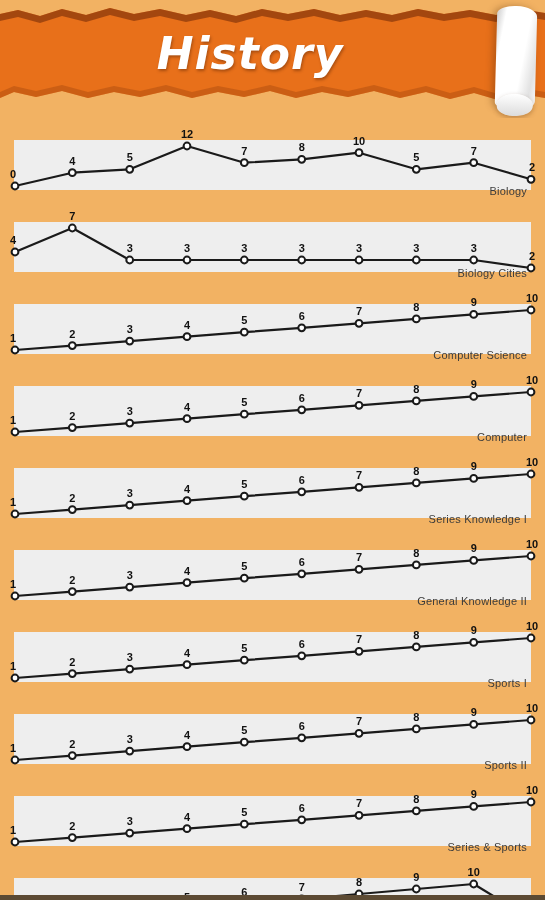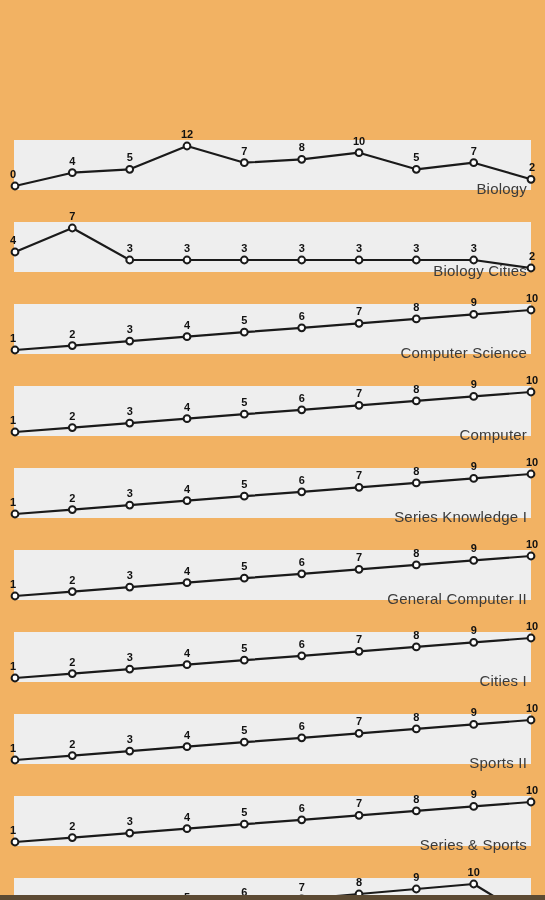--- a/index.html
+++ b/index.html
@@ -40,30 +40,53 @@
   
   .rows { position:absolute; left:0; top:118px; width:545px; }
   .chart-row { position:relative; width:545px; height:82px; }
   .panel {
     position:absolute; left:14px; top:22px; width:517px; height:50px;
     background:#eeeeee;
   }
   .chart-svg { position:absolute; left:0; top:0; width:545px; height:82px; overflow:visible; }
   .series-label {
     position:absolute; right:18px; bottom:3px;
-    font-size:15px; color:#3b3b3b; letter-spacing:.2px;
+    font-size:11px; color:#3b3b3b; letter-spacing:.2px;
     white-space:nowrap;
   }
   .footer-bar { position:absolute; left:0; bottom:0; width:545px; height:5px; background:#5c4a33; }
 </style>
 </head>
 <body>
 
 <div id="app">
 
+  <div class="header">
+    <div class="header-bg"></div>
+    <svg class="torn-strip" viewBox="0 0 545 118" preserveAspectRatio="none">
+      <path d="M0,14 L18,10 L40,16 L62,9 L86,15 L110,8 L134,14 L160,9 L186,15 L210,10
+               L236,16 L262,9 L288,14 L314,9 L340,15 L366,10 L392,15 L418,9 L444,14
+               L470,10 L496,15 L520,9 L545,13 L545,98 L522,94 L498,100 L474,93 L450,99
+               L426,92 L400,98 L374,91 L348,97 L322,92 L296,98 L270,91 L244,97 L218,92
+               L192,98 L166,91 L140,97 L114,92 L88,98 L62,91 L36,97 L14,92 L0,98 Z" fill="#e8701a"></path>
+      <path d="M0,14 L18,10 L40,16 L62,9 L86,15 L110,8 L134,14 L160,9 L186,15 L210,10
+               L236,16 L262,9 L288,14 L314,9 L340,15 L366,10 L392,15 L418,9 L444,14
+               L470,10 L496,15 L520,9 L545,13 L545,20 L520,16 L496,22 L470,17 L444,21
+               L418,16 L392,22 L366,17 L340,22 L314,16 L288,21 L262,16 L236,23 L210,17
+               L186,22 L160,16 L134,21 L110,15 L86,22 L62,16 L40,23 L18,17 L0,21 Z" fill="#8c3a0c" opacity="0.75"></path>
+      <path d="M0,98 L14,92 L36,97 L62,91 L88,98 L114,92 L140,97 L166,91 L192,98
+               L218,92 L244,97 L270,91 L296,98 L322,92 L348,97 L374,91 L400,98
+               L426,92 L450,99 L474,93 L498,100 L522,94 L545,98 L545,92 L522,88
+               L498,94 L474,87 L450,93 L426,86 L400,92 L374,85 L348,91 L322,86
+               L296,92 L270,85 L244,91 L218,86 L192,92 L166,85 L140,91 L114,86
+               L88,92 L62,85 L36,91 L14,86 L0,92 Z" fill="#b25010" opacity="0.55"></path>
+    </svg>
+    <div class="paper-roll"></div>
+    <div class="title">History</div>
+  </div>
 
   <div class="rows" id="rows">
       <div class="chart-row">
         <div class="panel"></div>
         <svg class="chart-svg" viewBox="0 0 545 82">
           <polyline points="15.0,68.0 72.3,54.7 129.7,51.3 187.0,28.0 244.3,44.7 301.7,41.3 359.0,34.7 416.3,51.3 473.7,44.7 531.0,61.3" fill="none" stroke="#1a1a1a" stroke-width="2.2" stroke-linejoin="round"></polyline>
           <circle cx="15.0" cy="68.0" r="3.4" fill="#ffffff" stroke="#1a1a1a" stroke-width="2"></circle>
           <text x="13.0" y="60.0" text-anchor="middle" font-size="11" font-weight="bold" font-family="&quot;Liberation Sans&quot;, sans-serif" fill="#111111">0</text>
           <circle cx="72.3" cy="54.7" r="3.4" fill="#ffffff" stroke="#1a1a1a" stroke-width="2"></circle>
           <text x="72.3" y="46.7" text-anchor="middle" font-size="11" font-weight="bold" font-family="&quot;Liberation Sans&quot;, sans-serif" fill="#111111">4</text>
@@ -212,48 +235,48 @@
           <text x="301.7" y="37.8" text-anchor="middle" font-size="11" font-weight="bold" font-family="&quot;Liberation Sans&quot;, sans-serif" fill="#111111">6</text>
           <circle cx="359.0" cy="41.3" r="3.4" fill="#ffffff" stroke="#1a1a1a" stroke-width="2"></circle>
           <text x="359.0" y="33.3" text-anchor="middle" font-size="11" font-weight="bold" font-family="&quot;Liberation Sans&quot;, sans-serif" fill="#111111">7</text>
           <circle cx="416.3" cy="36.9" r="3.4" fill="#ffffff" stroke="#1a1a1a" stroke-width="2"></circle>
           <text x="416.3" y="28.9" text-anchor="middle" font-size="11" font-weight="bold" font-family="&quot;Liberation Sans&quot;, sans-serif" fill="#111111">8</text>
           <circle cx="473.7" cy="32.4" r="3.4" fill="#ffffff" stroke="#1a1a1a" stroke-width="2"></circle>
           <text x="473.7" y="24.4" text-anchor="middle" font-size="11" font-weight="bold" font-family="&quot;Liberation Sans&quot;, sans-serif" fill="#111111">9</text>
           <circle cx="531.0" cy="28.0" r="3.4" fill="#ffffff" stroke="#1a1a1a" stroke-width="2"></circle>
           <text x="532.0" y="20.0" text-anchor="middle" font-size="11" font-weight="bold" font-family="&quot;Liberation Sans&quot;, sans-serif" fill="#111111">10</text>
         </svg>
-        <div class="series-label">General Computer II</div>
-      </div>
-      <div class="chart-row">
-        <div class="panel"></div>
-        <svg class="chart-svg" viewBox="0 0 545 82">
-          <polyline points="15.0,68.0 72.3,63.6 129.7,59.1 187.0,54.7 244.3,50.2 301.7,45.8 359.0,41.3 416.3,36.9 473.7,32.4 531.0,28.0" fill="none" stroke="#1a1a1a" stroke-width="2.2" stroke-linejoin="round"></polyline>
-          <circle cx="15.0" cy="68.0" r="3.4" fill="#ffffff" stroke="#1a1a1a" stroke-width="2"></circle>
-          <text x="13.0" y="60.0" text-anchor="middle" font-size="11" font-weight="bold" font-family="&quot;Liberation Sans&quot;, sans-serif" fill="#111111">1</text>
-          <circle cx="72.3" cy="63.6" r="3.4" fill="#ffffff" stroke="#1a1a1a" stroke-width="2"></circle>
-          <text x="72.3" y="55.6" text-anchor="middle" font-size="11" font-weight="bold" font-family="&quot;Liberation Sans&quot;, sans-serif" fill="#111111">2</text>
-          <circle cx="129.7" cy="59.1" r="3.4" fill="#ffffff" stroke="#1a1a1a" stroke-width="2"></circle>
-          <text x="129.7" y="51.1" text-anchor="middle" font-size="11" font-weight="bold" font-family="&quot;Liberation Sans&quot;, sans-serif" fill="#111111">3</text>
-          <circle cx="187.0" cy="54.7" r="3.4" fill="#ffffff" stroke="#1a1a1a" stroke-width="2"></circle>
-          <text x="187.0" y="46.7" text-anchor="middle" font-size="11" font-weight="bold" font-family="&quot;Liberation Sans&quot;, sans-serif" fill="#111111">4</text>
-          <circle cx="244.3" cy="50.2" r="3.4" fill="#ffffff" stroke="#1a1a1a" stroke-width="2"></circle>
-          <text x="244.3" y="42.2" text-anchor="middle" font-size="11" font-weight="bold" font-family="&quot;Liberation Sans&quot;, sans-serif" fill="#111111">5</text>
-          <circle cx="301.7" cy="45.8" r="3.4" fill="#ffffff" stroke="#1a1a1a" stroke-width="2"></circle>
-          <text x="301.7" y="37.8" text-anchor="middle" font-size="11" font-weight="bold" font-family="&quot;Liberation Sans&quot;, sans-serif" fill="#111111">6</text>
-          <circle cx="359.0" cy="41.3" r="3.4" fill="#ffffff" stroke="#1a1a1a" stroke-width="2"></circle>
-          <text x="359.0" y="33.3" text-anchor="middle" font-size="11" font-weight="bold" font-family="&quot;Liberation Sans&quot;, sans-serif" fill="#111111">7</text>
-          <circle cx="416.3" cy="36.9" r="3.4" fill="#ffffff" stroke="#1a1a1a" stroke-width="2"></circle>
-          <text x="416.3" y="28.9" text-anchor="middle" font-size="11" font-weight="bold" font-family="&quot;Liberation Sans&quot;, sans-serif" fill="#111111">8</text>
-          <circle cx="473.7" cy="32.4" r="3.4" fill="#ffffff" stroke="#1a1a1a" stroke-width="2"></circle>
-          <text x="473.7" y="24.4" text-anchor="middle" font-size="11" font-weight="bold" font-family="&quot;Liberation Sans&quot;, sans-serif" fill="#111111">9</text>
-          <circle cx="531.0" cy="28.0" r="3.4" fill="#ffffff" stroke="#1a1a1a" stroke-width="2"></circle>
-          <text x="532.0" y="20.0" text-anchor="middle" font-size="11" font-weight="bold" font-family="&quot;Liberation Sans&quot;, sans-serif" fill="#111111">10</text>
-        </svg>
-        <div class="series-label">Cities I</div>
+        <div class="series-label">General Knowledge II</div>
+      </div>
+      <div class="chart-row">
+        <div class="panel"></div>
+        <svg class="chart-svg" viewBox="0 0 545 82">
+          <polyline points="15.0,68.0 72.3,63.6 129.7,59.1 187.0,54.7 244.3,50.2 301.7,45.8 359.0,41.3 416.3,36.9 473.7,32.4 531.0,28.0" fill="none" stroke="#1a1a1a" stroke-width="2.2" stroke-linejoin="round"></polyline>
+          <circle cx="15.0" cy="68.0" r="3.4" fill="#ffffff" stroke="#1a1a1a" stroke-width="2"></circle>
+          <text x="13.0" y="60.0" text-anchor="middle" font-size="11" font-weight="bold" font-family="&quot;Liberation Sans&quot;, sans-serif" fill="#111111">1</text>
+          <circle cx="72.3" cy="63.6" r="3.4" fill="#ffffff" stroke="#1a1a1a" stroke-width="2"></circle>
+          <text x="72.3" y="55.6" text-anchor="middle" font-size="11" font-weight="bold" font-family="&quot;Liberation Sans&quot;, sans-serif" fill="#111111">2</text>
+          <circle cx="129.7" cy="59.1" r="3.4" fill="#ffffff" stroke="#1a1a1a" stroke-width="2"></circle>
+          <text x="129.7" y="51.1" text-anchor="middle" font-size="11" font-weight="bold" font-family="&quot;Liberation Sans&quot;, sans-serif" fill="#111111">3</text>
+          <circle cx="187.0" cy="54.7" r="3.4" fill="#ffffff" stroke="#1a1a1a" stroke-width="2"></circle>
+          <text x="187.0" y="46.7" text-anchor="middle" font-size="11" font-weight="bold" font-family="&quot;Liberation Sans&quot;, sans-serif" fill="#111111">4</text>
+          <circle cx="244.3" cy="50.2" r="3.4" fill="#ffffff" stroke="#1a1a1a" stroke-width="2"></circle>
+          <text x="244.3" y="42.2" text-anchor="middle" font-size="11" font-weight="bold" font-family="&quot;Liberation Sans&quot;, sans-serif" fill="#111111">5</text>
+          <circle cx="301.7" cy="45.8" r="3.4" fill="#ffffff" stroke="#1a1a1a" stroke-width="2"></circle>
+          <text x="301.7" y="37.8" text-anchor="middle" font-size="11" font-weight="bold" font-family="&quot;Liberation Sans&quot;, sans-serif" fill="#111111">6</text>
+          <circle cx="359.0" cy="41.3" r="3.4" fill="#ffffff" stroke="#1a1a1a" stroke-width="2"></circle>
+          <text x="359.0" y="33.3" text-anchor="middle" font-size="11" font-weight="bold" font-family="&quot;Liberation Sans&quot;, sans-serif" fill="#111111">7</text>
+          <circle cx="416.3" cy="36.9" r="3.4" fill="#ffffff" stroke="#1a1a1a" stroke-width="2"></circle>
+          <text x="416.3" y="28.9" text-anchor="middle" font-size="11" font-weight="bold" font-family="&quot;Liberation Sans&quot;, sans-serif" fill="#111111">8</text>
+          <circle cx="473.7" cy="32.4" r="3.4" fill="#ffffff" stroke="#1a1a1a" stroke-width="2"></circle>
+          <text x="473.7" y="24.4" text-anchor="middle" font-size="11" font-weight="bold" font-family="&quot;Liberation Sans&quot;, sans-serif" fill="#111111">9</text>
+          <circle cx="531.0" cy="28.0" r="3.4" fill="#ffffff" stroke="#1a1a1a" stroke-width="2"></circle>
+          <text x="532.0" y="20.0" text-anchor="middle" font-size="11" font-weight="bold" font-family="&quot;Liberation Sans&quot;, sans-serif" fill="#111111">10</text>
+        </svg>
+        <div class="series-label">Sports I</div>
       </div>
       <div class="chart-row">
         <div class="panel"></div>
         <svg class="chart-svg" viewBox="0 0 545 82">
           <polyline points="15.0,68.0 72.3,63.6 129.7,59.1 187.0,54.7 244.3,50.2 301.7,45.8 359.0,41.3 416.3,36.9 473.7,32.4 531.0,28.0" fill="none" stroke="#1a1a1a" stroke-width="2.2" stroke-linejoin="round"></polyline>
           <circle cx="15.0" cy="68.0" r="3.4" fill="#ffffff" stroke="#1a1a1a" stroke-width="2"></circle>
           <text x="13.0" y="60.0" text-anchor="middle" font-size="11" font-weight="bold" font-family="&quot;Liberation Sans&quot;, sans-serif" fill="#111111">1</text>
           <circle cx="72.3" cy="63.6" r="3.4" fill="#ffffff" stroke="#1a1a1a" stroke-width="2"></circle>
           <text x="72.3" y="55.6" text-anchor="middle" font-size="11" font-weight="bold" font-family="&quot;Liberation Sans&quot;, sans-serif" fill="#111111">2</text>
           <circle cx="129.7" cy="59.1" r="3.4" fill="#ffffff" stroke="#1a1a1a" stroke-width="2"></circle>

